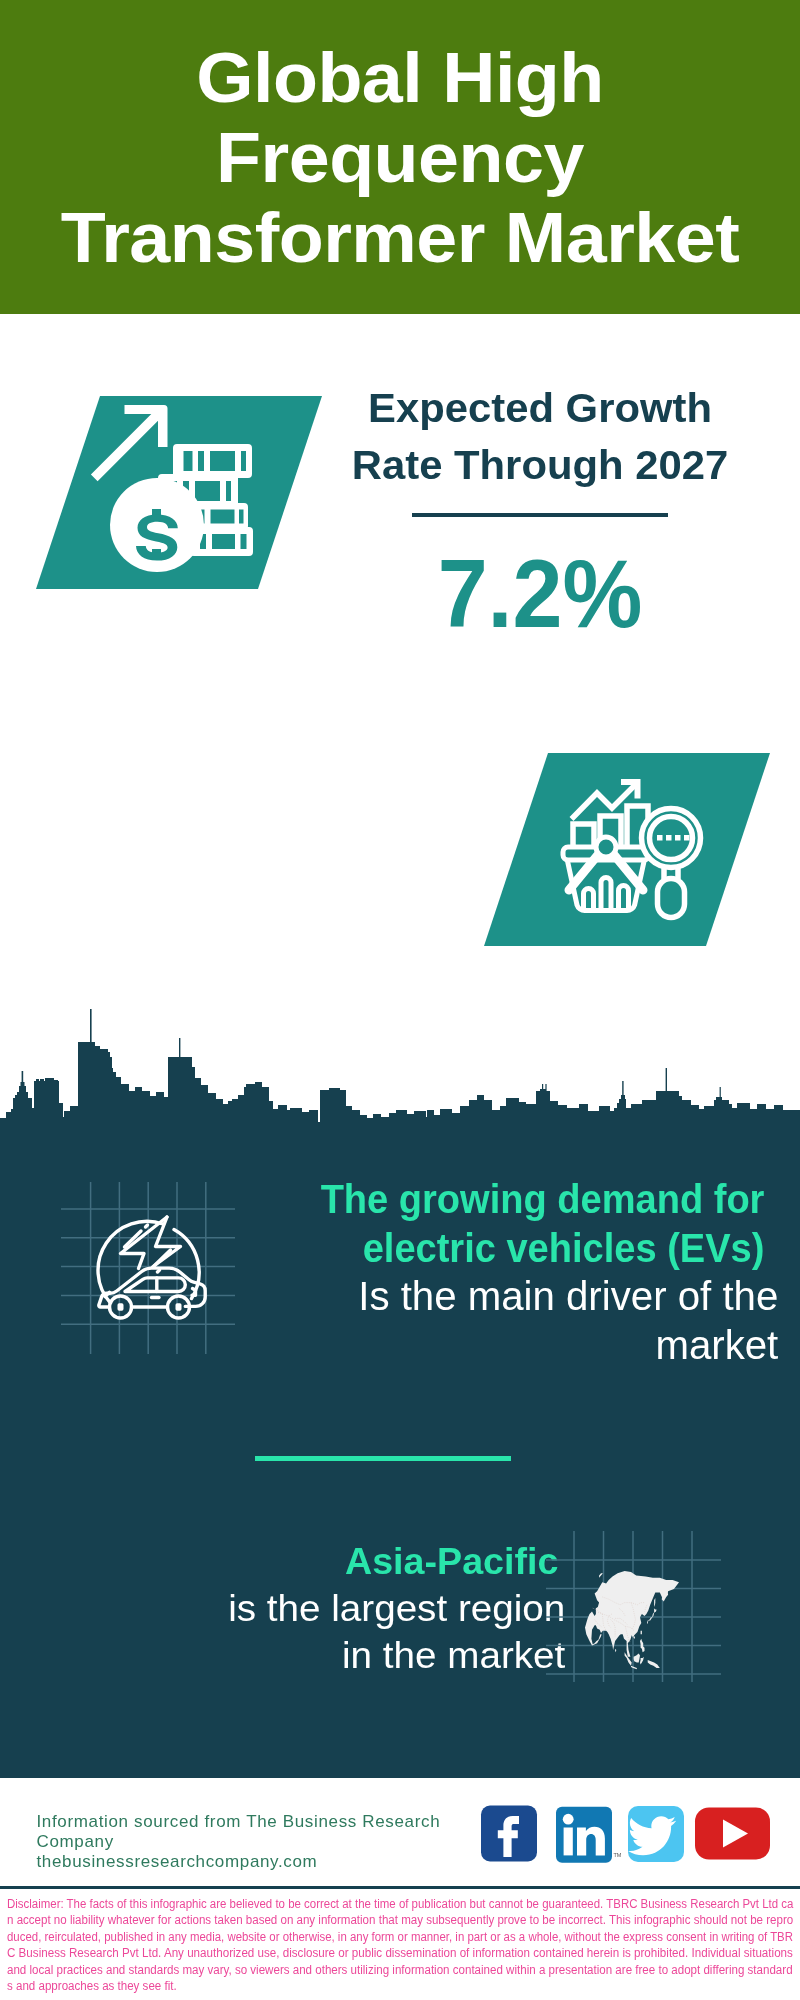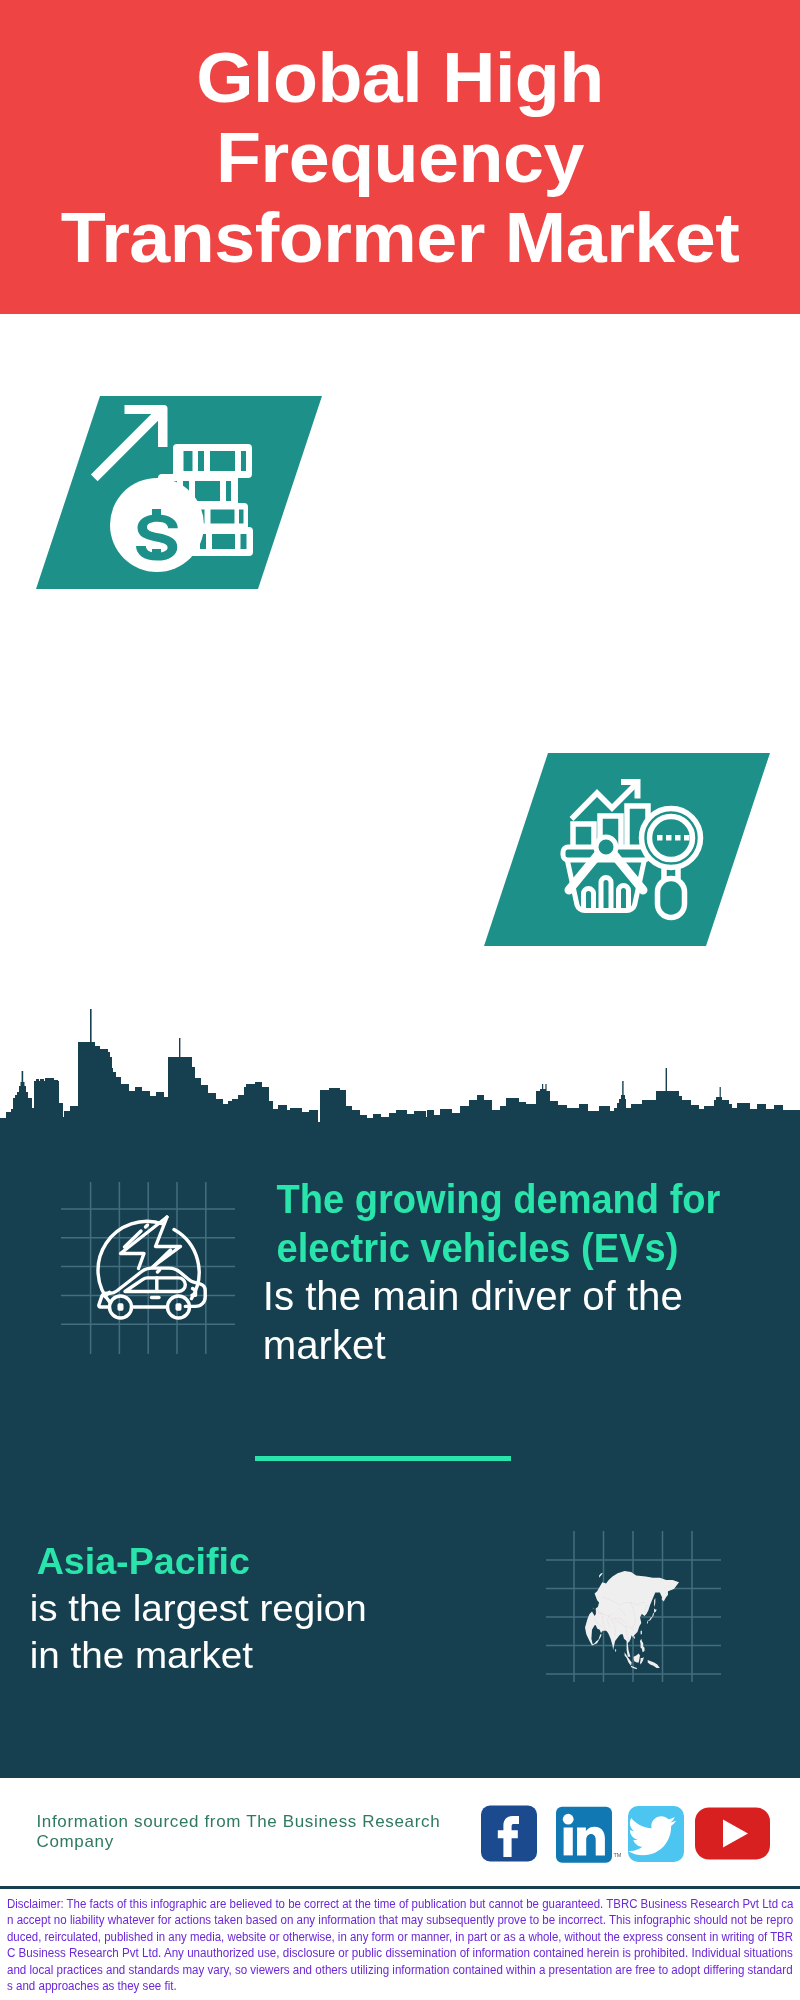--- a/index.html
+++ b/index.html
@@ -3,21 +3,21 @@
 <meta charset="utf-8">
 <title>Global High Frequency Transformer Market</title>
 <style>
   html,body{margin:0;padding:0;}
   body{width:800px;height:2000px;background:#ffffff;
        font-family:"Liberation Sans",sans-serif;overflow:hidden;
        -webkit-font-smoothing:antialiased;}
   #page{position:relative;width:800px;height:2000px;overflow:hidden;}
 
   
-  .hdr{position:absolute;left:0;top:0;width:800px;height:314px;background:#ef4444;}
+  .hdr{position:absolute;left:0;top:0;width:800px;height:314px;background:#4d7c0f;}
   .hdr-title{position:absolute;left:0;top:38px;width:800px;text-align:center;
        color:#ffffff;font-size:70.5px;font-weight:700;line-height:80px;letter-spacing:-0.5px;}
   .hdr-title > div{transform:scaleX(1.045);}
 
   
   .stat-label{color:#16404f;font-size:41px;font-weight:700;line-height:57px;text-align:center;}
   .stat-label > div{transform:scaleX(1.02);}
   .stat-rule{height:4px;background:#16404f;}
   .stat-value{color:#1d9189;font-size:95.5px;font-weight:700;line-height:95px;text-align:center;
        transform:scaleX(0.94);}
@@ -35,39 +35,39 @@
   #para1{left:36px;top:396px;width:286px;height:193px;
         clip-path:polygon(22.38% 0,100% 0,77.62% 100%,0 100%);}
   #para2{left:484px;top:753px;width:286px;height:193px;
         clip-path:polygon(22.38% 0,100% 0,77.62% 100%,0 100%);}
   .icon-svg{position:absolute;}
 
   
   .dark{position:absolute;left:0;top:1122px;width:800px;height:656px;background:#16404f;}
   .skyline{position:absolute;left:0;top:1005px;width:800px;height:120px;display:block;}
 
-  .stmt{position:absolute;text-align:left;color:#ffffff;}
+  .stmt{position:absolute;text-align:right;color:#ffffff;}
   .stmt .hl{color:#29e5ab;font-weight:700;}
   .driver-text{left:264px;top:1175px;width:513px;font-size:40px;line-height:48.5px;}
   .driver-text > div{transform:scaleX(1.005);}
   .driver-text > div.hl{transform:scaleX(0.951);}
   .mid-rule{position:absolute;left:255px;top:1456px;width:256px;height:5px;background:#29e5ab;}
   .region-text{left:41px;top:1538px;width:513px;font-size:37px;line-height:47px;}
   .region-text > div{transform:scaleX(1.044);}
   .region-text > div.hl{transform:scaleX(1.017);}
 
   .gridbox{position:absolute;}
 
   
   .foot{position:absolute;left:0;top:1778px;width:800px;height:222px;background:#ffffff;}
   .src{position:absolute;left:36.5px;top:1812px;width:450px;color:#2f7a5e;
        font-size:17px;line-height:20px;letter-spacing:0.65px;}
   .social{position:absolute;top:1806px;}
   .hrule{position:absolute;left:0;top:1886px;width:800px;height:3px;background:#16404f;}
-  .disclaimer{position:absolute;left:7px;top:1895.5px;width:786px;color:#6d28d9;
+  .disclaimer{position:absolute;left:7px;top:1895.5px;width:786px;color:#ec4899;
        font-size:12.3px;line-height:16.5px;text-align:left;}
   .disclaimer > div{white-space:nowrap;transform-origin:left center;}
 </style>
 </head>
 <body>
 
 <div id="page">
 
   <div class="hdr">
     <div class="hdr-title">
@@ -102,20 +102,28 @@
       <path d="M66 109 h9 v10 h-9 Z M66 149 h9 v11 h-9 Z"></path>
       <path d="M70.5 114.5 c -11.5 0 -19 5.6 -19 13.3 c 0 8.2 6.9 11.6 18.6 13.7
                c 8.4 1.5 11.5 3.1 11.5 6.1 c 0 2.7 -3.0 5.2 -10.5 5.2
                c -7.5 0 -11.1 -2.7 -11.3 -6.8 h -9.8 c 0.2 8.5 7.6 14.6 21 14.6
                c 13.1 0 20.3 -5.7 20.3 -13.4 c 0 -8.3 -7.3 -11.9 -19.1 -14.0
                c -8.3 -1.5 -11.2 -3.1 -11.2 -6.0 c 0 -3.0 3.2 -5.4 10.5 -5.4
                c 7.2 0 10.4 2.8 10.6 6.4 h 9.7 c -0.2 -7.9 -7.1 -13.7 -21.3 -13.7 Z"></path>
     </g>
   </svg>
 
+  <div id="stat1">
+    <div class="stat-label">
+      <div>Expected Growth</div>
+      <div>Rate Through 2027</div>
+    </div>
+    <div class="stat-rule"></div>
+    <div class="stat-value">7.2%</div>
+  </div>
 
 
   <div class="para" id="para2"></div>
   <svg class="icon-svg" id="icon2" width="150" height="150" viewBox="556 774 150 150" style="left:556px;top:774px;">
     <g fill="none" stroke="#ffffff" stroke-width="5.5" stroke-linecap="butt" stroke-linejoin="miter">
 
       <path d="M571.5 819 L597 793 L612 808 L637.5 782.5"></path>
 
       <path d="M573 849 V824 H594 V849"></path>
       <path d="M600 849 V816 H621 V849"></path>
@@ -250,20 +258,21 @@
         <path d="M618.9,1608.2 622.7,1611.6 625.3,1616.1"></path>
         <path d="M592.7,1608.2 595.9,1609.4 599.1,1611.6 602.3,1613.9"></path>
         <path d="M594.6,1619.5 597.1,1622.9 599.7,1625.2 602.3,1627.4"></path>
         <path d="M647.0,1604.8 645.7,1608.2 644.5,1611.6"></path>
       </g>
   </svg>
 
   <div class="foot"></div>
   <div class="src">
     <div>Information sourced from The Business Research Company</div>
+    <div>thebusinessresearchcompany.com</div>
   </div>
   <svg class="social" width="300" height="64" viewBox="470 1800 300 64" style="left:470px;top:1800px;">
     <g>
       <rect x="481" y="1805.5" width="56" height="56" rx="9" fill="#1b4a8f"></rect>
       <path d="M519 1816 h-6.4 c-5.8 0 -9.2 3.8 -9.2 9.6 v4.6 h-5.6 v8.1 h5.6 v18.7 h8.2 v-18.7 h6.2 v-8.1 h-6.2 v-3.6 c0 -2.0 0.6 -2.6 2.7 -2.6 h4.7 Z" fill="#ffffff"></path>
     </g>
     <g>
       <rect x="556" y="1806.8" width="56" height="56" rx="6" fill="#1178b3"></rect>
       <circle cx="568.2" cy="1819.2" r="5.4" fill="#ffffff"></circle>
       <rect x="563.6" y="1827.5" width="9.2" height="27.9" fill="#ffffff"></rect>

